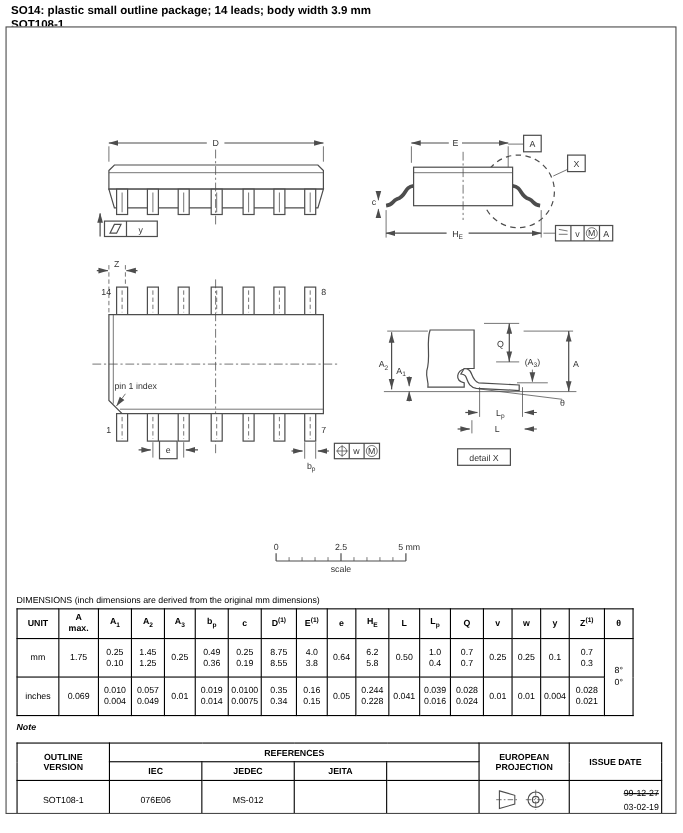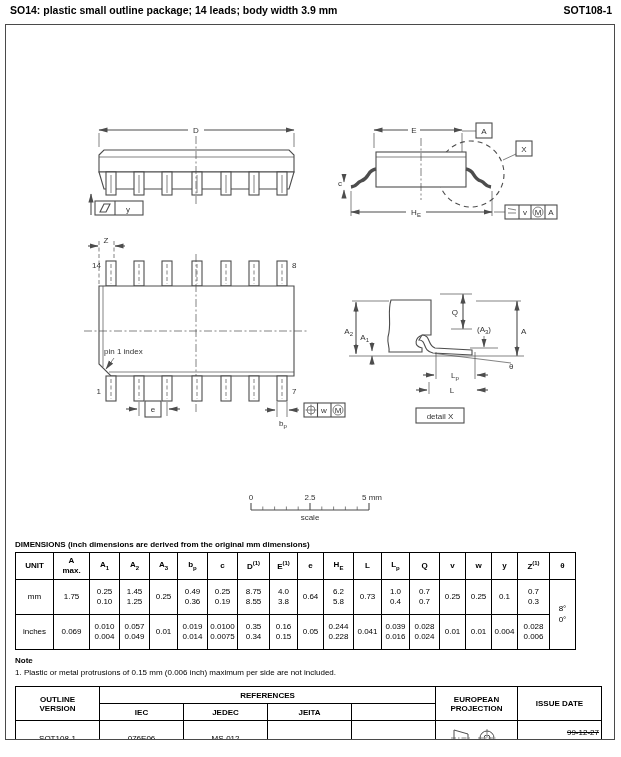--- a/index.html
+++ b/index.html
@@ -1,34 +1,34 @@
 <!DOCTYPE html>
 <html><head>
 <meta charset="utf-8">
 <style>
   html,body{margin:0;padding:0;background:#fff;}
   body{width:621px;height:757px;position:relative;font-family:"Liberation Sans",sans-serif;color:#000;}
-  .pg-header{position:absolute;top:4px;left:10px;right:9px;display:flex;justify-content:space-between;font-size:10.5px;font-weight:bold;}
+  .pg-header{position:absolute;top:4px;left:10px;right:9px;display:flex;justify-content:space-between;font-size:10.5px;font-weight:bold;flex-direction:column;}
   .frame{position:absolute;left:5px;top:24px;width:608px;height:714px;border:1px solid #4a4a4a;background:#fff;overflow:hidden;}
   svg text{font-family:"Liberation Sans",sans-serif;font-size:8px;fill:#333;stroke:none;}
   .ln{stroke:#4d4d4d;fill:none;stroke-width:1.1;}
   .thin{stroke:#4d4d4d;fill:none;stroke-width:0.7;}
   .fillw{fill:#fff;stroke:#4d4d4d;stroke-width:1.1;}
   .lead{fill:none;stroke:#4d4d4d;stroke-width:3.4;}
   .cl{stroke:#4d4d4d;fill:none;stroke-width:0.7;stroke-dasharray:8 2.5 2 2.5;}
   .dash{stroke-dasharray:5 4;}
   .ldash{stroke:#4d4d4d;fill:none;stroke-width:0.7;stroke-dasharray:4 2.5;}
-  .cap{margin:6px 0 0 9px;font-size:8px;font-weight:bold;}
+  .cap{margin:6px 0 0 9px;font-size:8px;font-weight:normal;}
   table.dims{border-collapse:collapse;margin:3px 12px 0 9px;width:533px;table-layout:fixed;}
   table.dims th,table.dims td{border:1px solid #000;font-size:8px;text-align:center;vertical-align:middle;padding:1px 0;line-height:1.3;}
   table.dims th{font-weight:bold;height:24px;}
   table.dims td{height:32px;}
   table.dims sub{font-size:6px;}
   table.dims sup{font-size:6px;}
-  .note{margin:6px 0 0 9px;font-size:8px;}
+  .note{margin:6px 0 0 9px;font-size:8px;font-style:italic;}
   .note .nt{font-weight:bold;margin-bottom:3px;}
   table.refs{border-collapse:collapse;margin:9px 12px 0 9px;width:586px;table-layout:fixed;border-radius:18px;}
   table.refs th,table.refs td{border:1px solid #000;font-size:8px;text-align:center;vertical-align:middle;padding:1px 2px;}
   table.refs th{font-weight:bold;height:14px;}
   table.refs td{height:33px;}
   .strike{text-decoration:line-through;}
   .datecell div{line-height:1.5;text-align:right;}
 </style>
 </head>
 <body>
@@ -353,21 +353,21 @@
           </td>
     <td>
             <div>0.64</div>
             <div></div>
           </td>
     <td>
             <div>6.2</div>
             <div>5.8</div>
           </td>
     <td>
-            <div>0.73</div>
+            <div>0.50</div>
             <div></div>
           </td>
     <td>
             <div>1.0</div>
             <div>0.4</div>
           </td>
     <td>
             <div>0.7</div>
             <div>0.7</div>
           </td>
@@ -453,29 +453,28 @@
     <td>
             <div>0.01</div>
             <div></div>
           </td>
     <td>
             <div>0.004</div>
             <div></div>
           </td>
     <td>
             <div>0.028</div>
-            <div>0.006</div>
+            <div>0.021</div>
           </td>
   </tr>
 </tbody>
     </table>
 
 <div class="note">
   <div class="nt">Note</div>
-  <div>1. Plastic or metal protrusions of 0.15 mm (0.006 inch) maximum per side are not included.</div>
 </div>
 
 <table class="refs">
   <colgroup>
     <col style="width:84px">
         <col style="width:84px">
         <col style="width:84px">
         <col style="width:84px">
     <col style="width:84px">
         <col style="width:82px">

